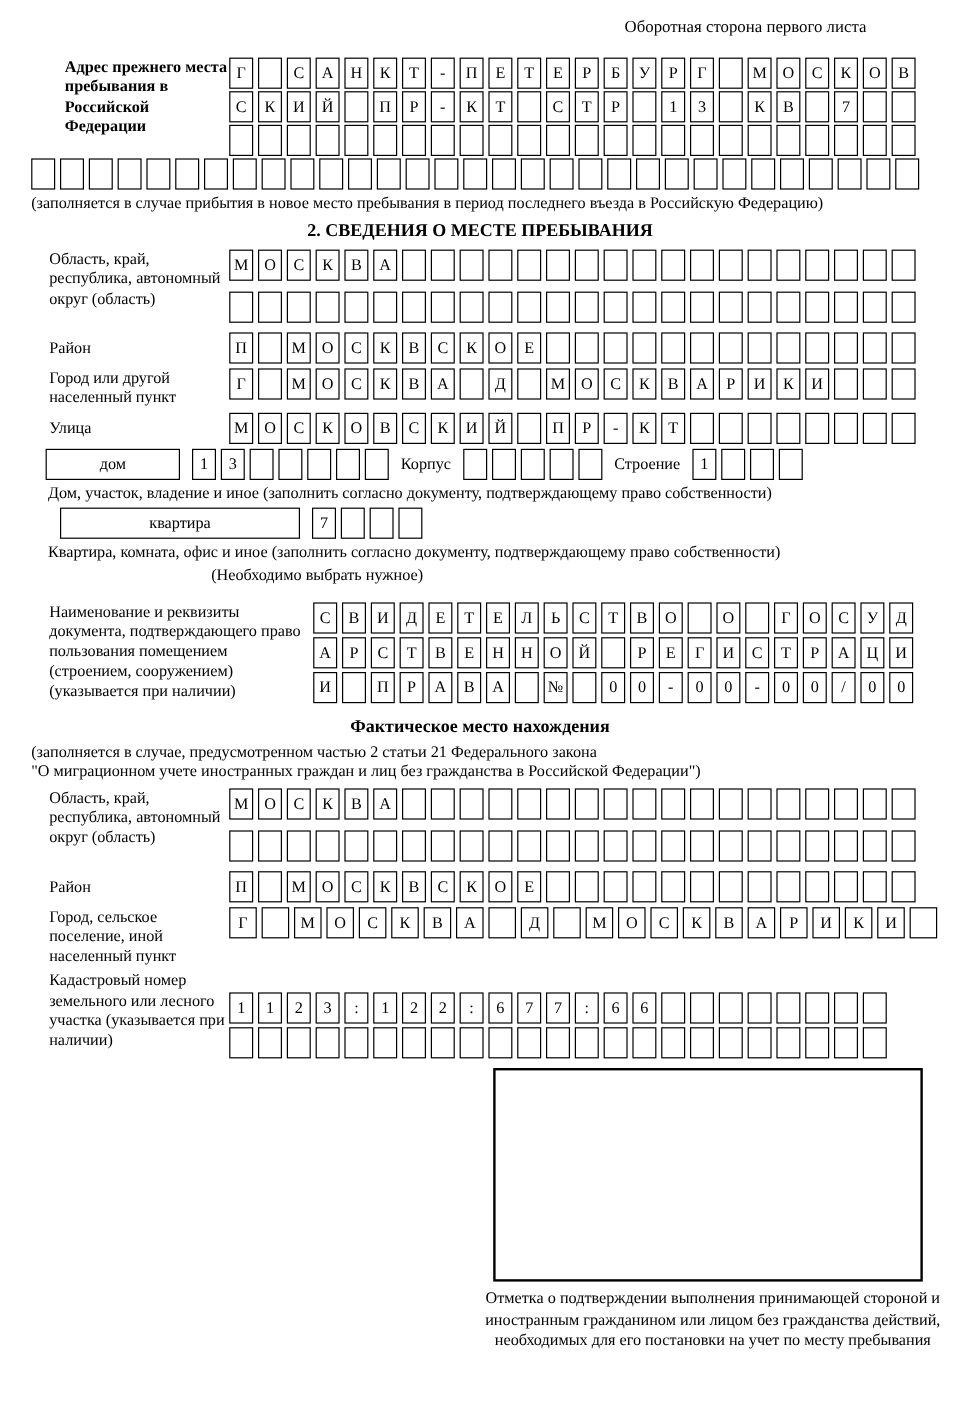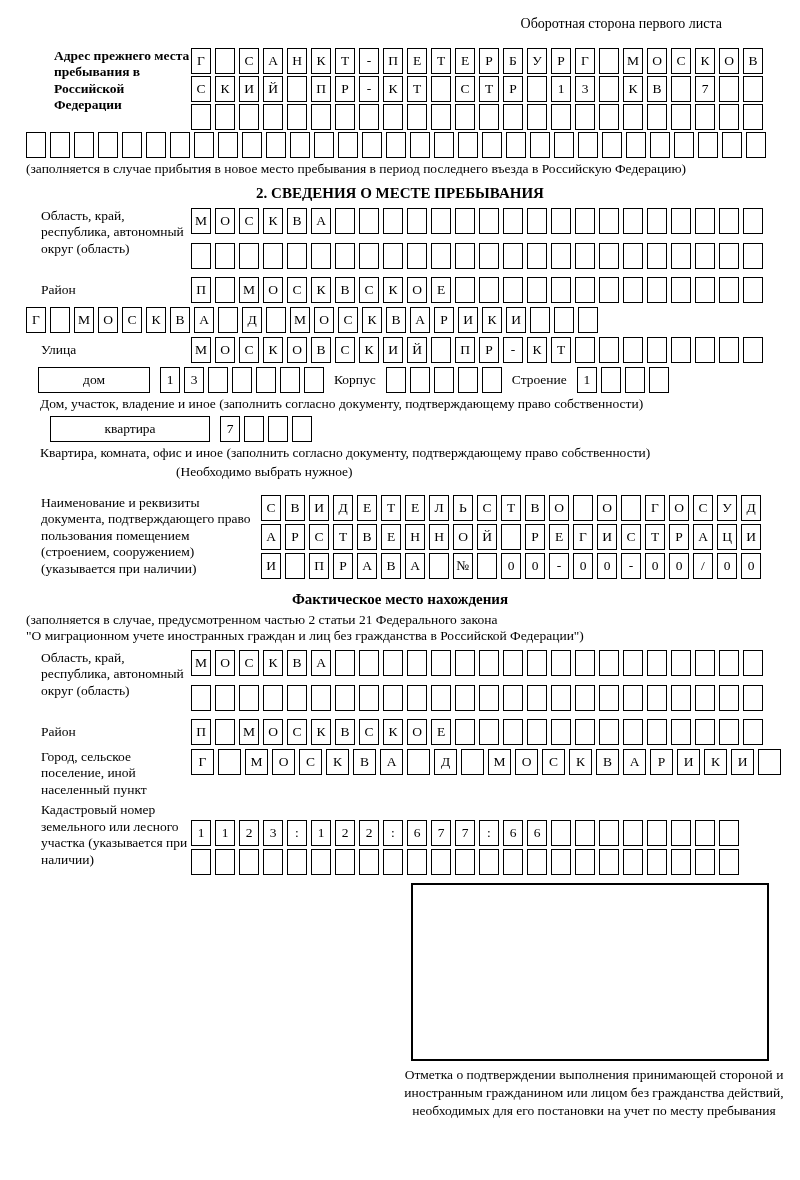--- a/index.html
+++ b/index.html
@@ -14,21 +14,21 @@
   .cellcol{display:flex;flex-direction:column;gap:2px;}
   .cellcol.sp{gap:9px;}
   .cells{display:flex;gap:4px;}
   .cell{width:20px;height:26px;flex:none;border:1.5px solid #000;box-sizing:border-box;display:flex;align-items:center;justify-content:center;font-size:13.5px;}
   .cells.wide .cell{width:23px;}
   .caption{text-align:left;margin-top:3px;}
   .caption-left{margin:3px 0 0 14px;}
   .title{text-align:center;font-weight:bold;font-size:15px;}
   .widebox{border:1.5px solid #000;height:26px;box-sizing:border-box;display:flex;align-items:center;justify-content:center;flex:none;}
   .dombox{width:112px;margin-left:12px;}
-  .kvbox{width:160px;margin-left:24px;}
+  .kvbox{width:200px;margin-left:24px;}
   .inline-lbl{margin:0 10px;white-space:nowrap;line-height:26px;}
   .chk{width:18px;height:22px;flex:none;border:1.5px solid #000;box-sizing:border-box;display:inline-flex;align-items:center;justify-content:center;font-size:14px;margin:0 9px;}
   .place-row{display:flex;align-items:center;margin-top:6px;}
   .note{margin:3px 0 0 150px;}
   .gap4{margin-top:4px;} .gap5{margin-top:15px;} .gap6{margin-top:6px;} .gap8{margin-top:8px;} .gap12{margin-top:12px;} .gap16{margin-top:16px;}
   .stamp{width:358px;height:178px;border:2px solid #000;box-sizing:border-box;margin:8px 0 0 385px;}
   .stamp-cap{width:400px;margin:5px 0 0 368px;text-align:center;line-height:1.3;}
 </style>
 </head>
 <body>
@@ -239,20 +239,21 @@
         <span class="cell"></span>
         <span class="cell"></span>
         <span class="cell"></span>
         <span class="cell"></span>
         <span class="cell"></span>
         <span class="cell"></span>
       </div>
   </div>
 
   <div class="row gap4">
+    <div class="lbl">Город или другой населенный пункт</div>
     <div class="cells">
         <span class="cell">Г</span>
         <span class="cell"></span>
         <span class="cell">М</span>
         <span class="cell">О</span>
         <span class="cell">С</span>
         <span class="cell">К</span>
         <span class="cell">В</span>
         <span class="cell">А</span>
         <span class="cell"></span>

